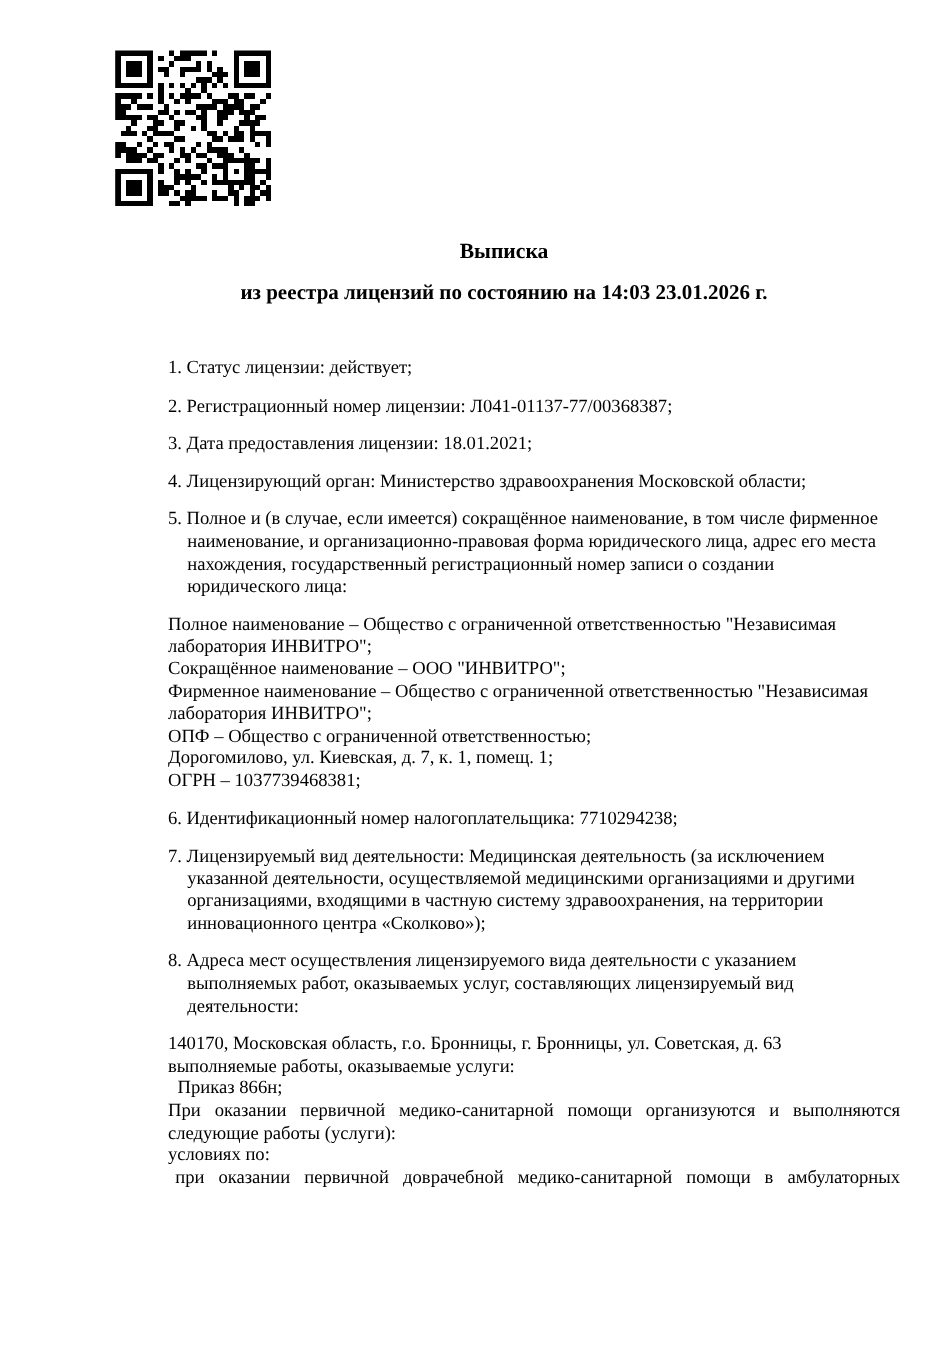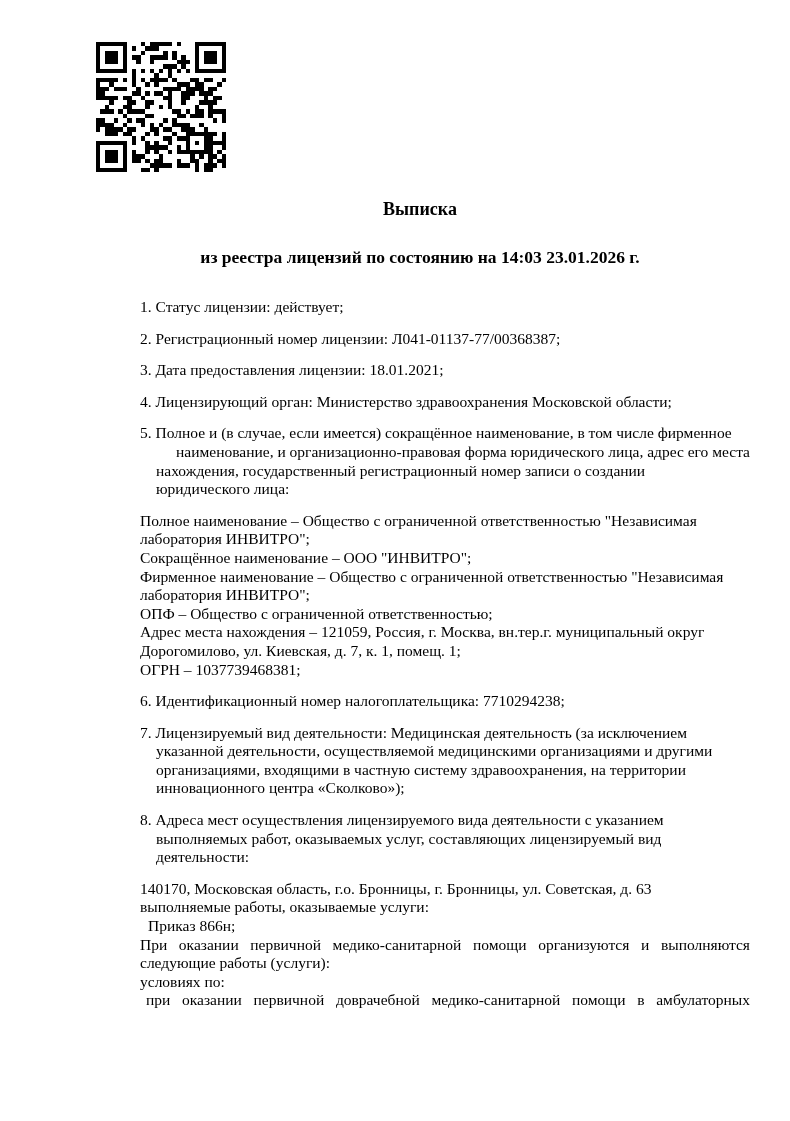--- a/index.html
+++ b/index.html
@@ -22,21 +22,21 @@
   }
   .qr svg { width: 100%; height: 100%; fill: #000000; shape-rendering: crispEdges; }
   .titles {
     position: absolute;
     left: 140px; top: 199px;
     width: 560px;
     text-align: center;
     font-weight: bold;
   }
   .title-main { font-size: 18px; line-height: 20px; }
-  .title-sub  { font-size: 17.5px; line-height: 20px; margin-top: 28px; }
+  .title-sub  { font-size: 17.5px; line-height: 20px; margin-top: 14px; }
   .content {
     position: absolute;
     left: 140px; top: 286px;
     width: 610px;
   }
   .para { margin: 12px 0 13px 0; }
   .line {
     font-size: 15.5px;
     line-height: 18.6px;
     white-space: nowrap;
@@ -468,32 +468,31 @@
         <div class="line">2. Регистрационный номер лицензии: Л041-01137-77/00368387;</div>
       </div>
       <div class="para">
         <div class="line">3. Дата предоставления лицензии: 18.01.2021;</div>
       </div>
       <div class="para">
         <div class="line">4. Лицензирующий орган: Министерство здравоохранения Московской области;</div>
       </div>
       <div class="para">
         <div class="line">5. Полное и (в случае, если имеется) сокращённое наименование, в том числе фирменное</div>
-        <div class="line" style="padding-left: 16px; text-align: right;">наименование, и организационно-правовая форма юридического лица, адрес его места</div>
+        <div class="line" style="padding-left: 16px;">наименование, и организационно-правовая форма юридического лица, адрес его места</div>
         <div class="line" style="padding-left: 16px;">нахождения, государственный регистрационный номер записи о создании</div>
         <div class="line" style="padding-left: 16px;">юридического лица:</div>
       </div>
       <div class="para">
         <div class="line">Полное наименование – Общество с ограниченной ответственностью "Независимая</div>
         <div class="line">лаборатория ИНВИТРО";</div>
         <div class="line">Сокращённое наименование – ООО "ИНВИТРО";</div>
         <div class="line">Фирменное наименование – Общество с ограниченной ответственностью "Независимая</div>
         <div class="line">лаборатория ИНВИТРО";</div>
         <div class="line">ОПФ – Общество с ограниченной ответственностью;</div>
-        <div class="line">Адрес места нахождения – 121059, Россия, г. Москва, вн.тер.г. муниципальный округ</div>
         <div class="line">Дорогомилово, ул. Киевская, д. 7, к. 1, помещ. 1;</div>
         <div class="line">ОГРН – 1037739468381;</div>
       </div>
       <div class="para">
         <div class="line">6. Идентификационный номер налогоплательщика: 7710294238;</div>
       </div>
       <div class="para">
         <div class="line">7. Лицензируемый вид деятельности: Медицинская деятельность (за исключением</div>
         <div class="line" style="padding-left: 16px;">указанной деятельности, осуществляемой медицинскими организациями и другими</div>
         <div class="line" style="padding-left: 16px;">организациями, входящими в частную систему здравоохранения, на территории</div>

